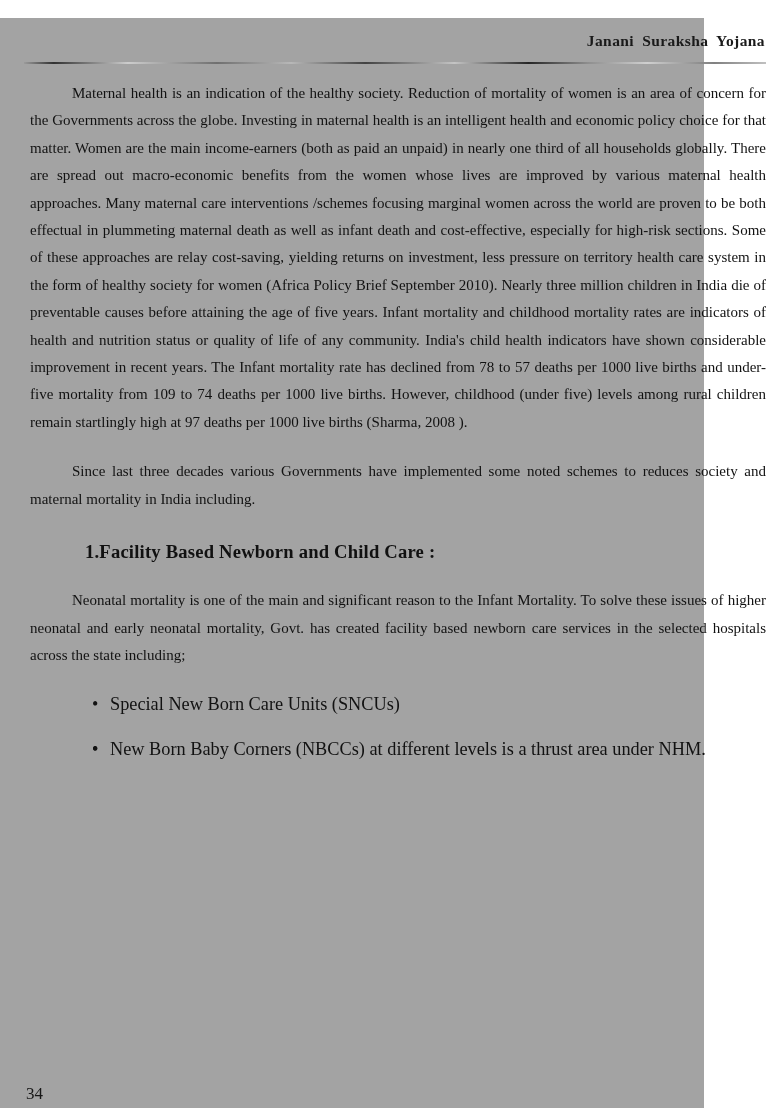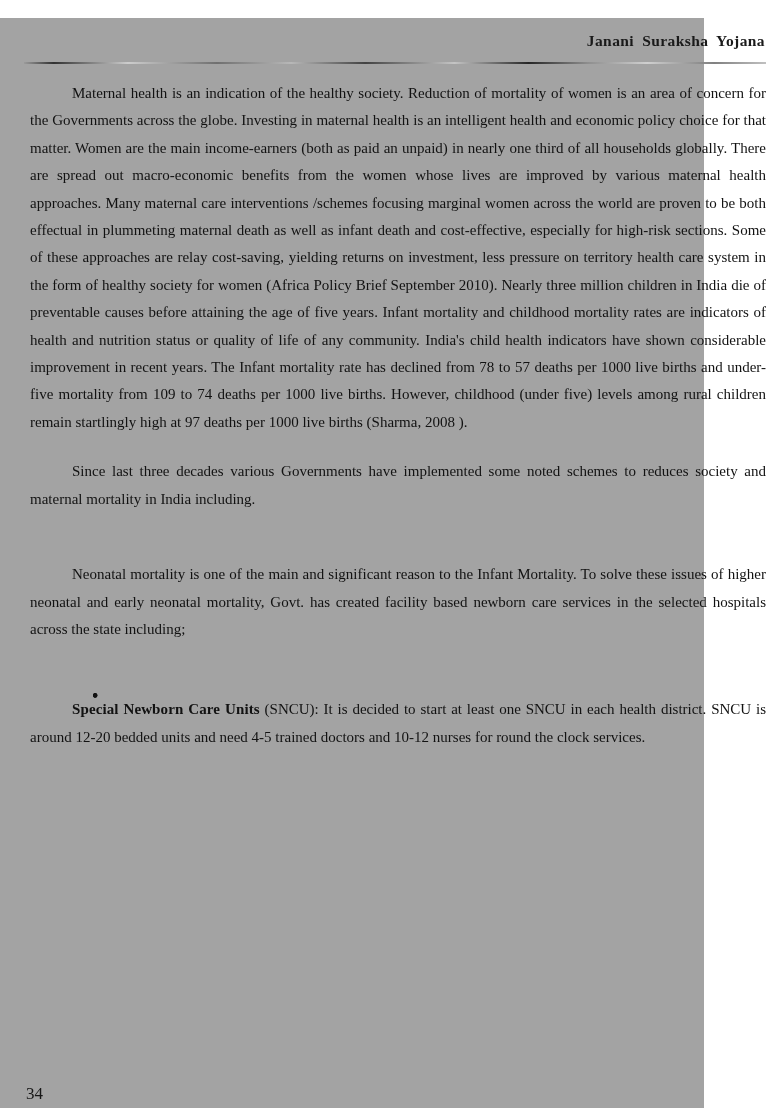--- a/index.html
+++ b/index.html
@@ -145,44 +145,44 @@
   <div class="content">
 
     <p class="para indent">Maternal health is an indication of the healthy society. Reduction of mortality of women is an area of concern for the Governments across the globe. Investing in maternal health is an intelligent health and economic policy choice for that matter. Women are the main income-earners (both as paid an unpaid) in nearly one third of all households globally. There are spread out macro-economic benefits from the women whose lives are improved by various maternal health approaches. Many maternal care interventions /schemes focusing marginal women across the world are proven to be both effectual in plummeting maternal death as well as infant death and cost-effective, especially for high-risk sections. Some of these approaches are relay cost-saving, yielding returns on investment, less pressure on territory health care system in the form of healthy society for women (Africa Policy Brief September 2010). Nearly three million children in India die of preventable causes before attaining the age of five years. Infant mortality and childhood mortality rates are indicators of health and nutrition status or quality of life of any community. India's child health indicators have shown considerable improvement in recent years. The Infant mortality rate has declined from 78 to 57 deaths per 1000 live births and under-five mortality from 109 to 74 deaths per 1000 live births. However, childhood (under five) levels among rural children remain startlingly high at 97 deaths per 1000 live births (Sharma, 2008 ).</p>
 
     <div class="gap-md"></div>
 
     <p class="para indent">Since last three decades various Governments have implemented some noted schemes to reduces society and maternal mortality in India including.</p>
 
     <div class="gap-lg"></div>
 
+    <h2 class="section-heading">1.Facility Based Newborn and Child Care :</h2>
 
     <div class="gap-md"></div>
 
     <p class="para indent">Neonatal mortality is one of the main and significant reason to the Infant Mortality. To solve these issues of higher neonatal and early neonatal mortality, Govt. has created facility based newborn care services in the selected hospitals across the state including;</p>
 
     <div class="gap-md"></div>
 
     <ul class="bullets">
       <li>
         <span class="dot">•</span>
+        <span>Special New Born Care Units (SNCUs)</span>
       </li>
       <li>
         <span class="dot">•</span>
       </li>
       <li>
         <span class="dot">•</span>
+        <span>New Born Baby Corners (NBCCs) at different levels is a thrust area under NHM.</span>
       </li>
     </ul>
 
     <div class="gap-sm"></div>
 
-    <p class="para indent">
-      <span class="lead">Special Newborn Care Units</span><span> (SNCU): It is decided to start at least one SNCU in each health district. SNCU is around 12-20 bedded units and need 4-5 trained doctors and 10-12 nurses for round the clock services.</span>
-    </p>
 
     <div class="gap-md"></div>
 
 
   </div>
 
   <div class="page-number">34</div>
 
 </div>
 

